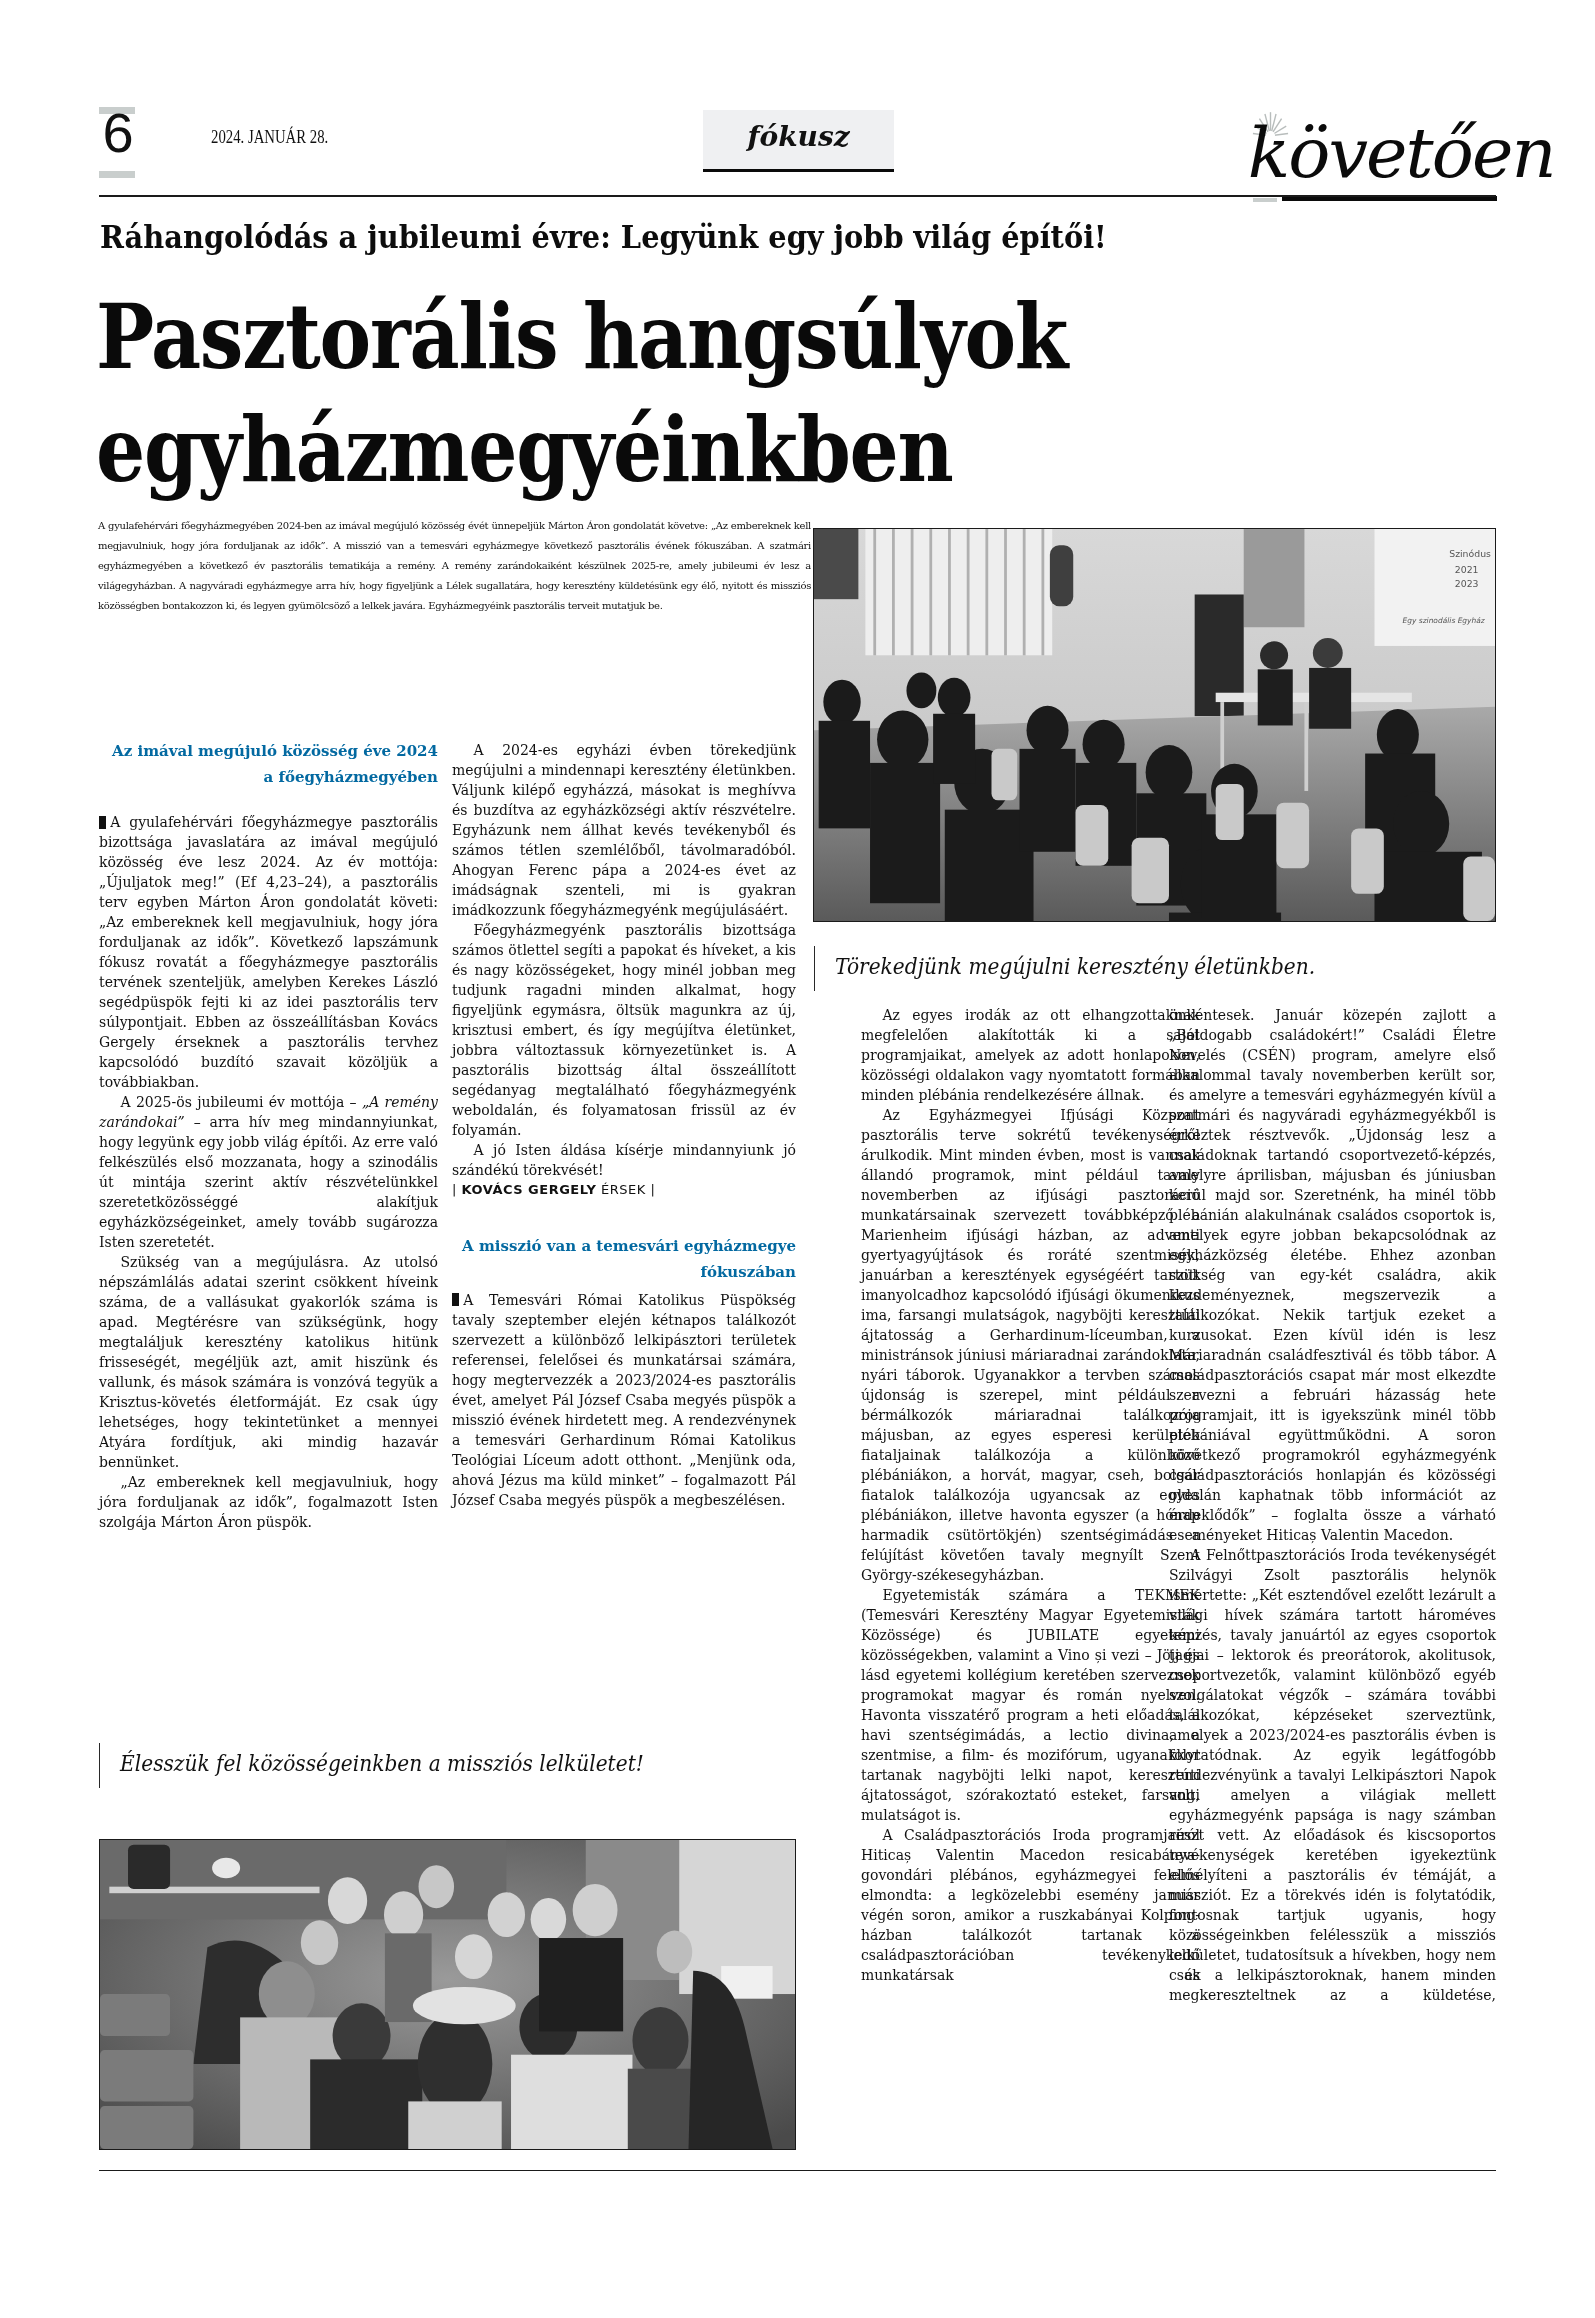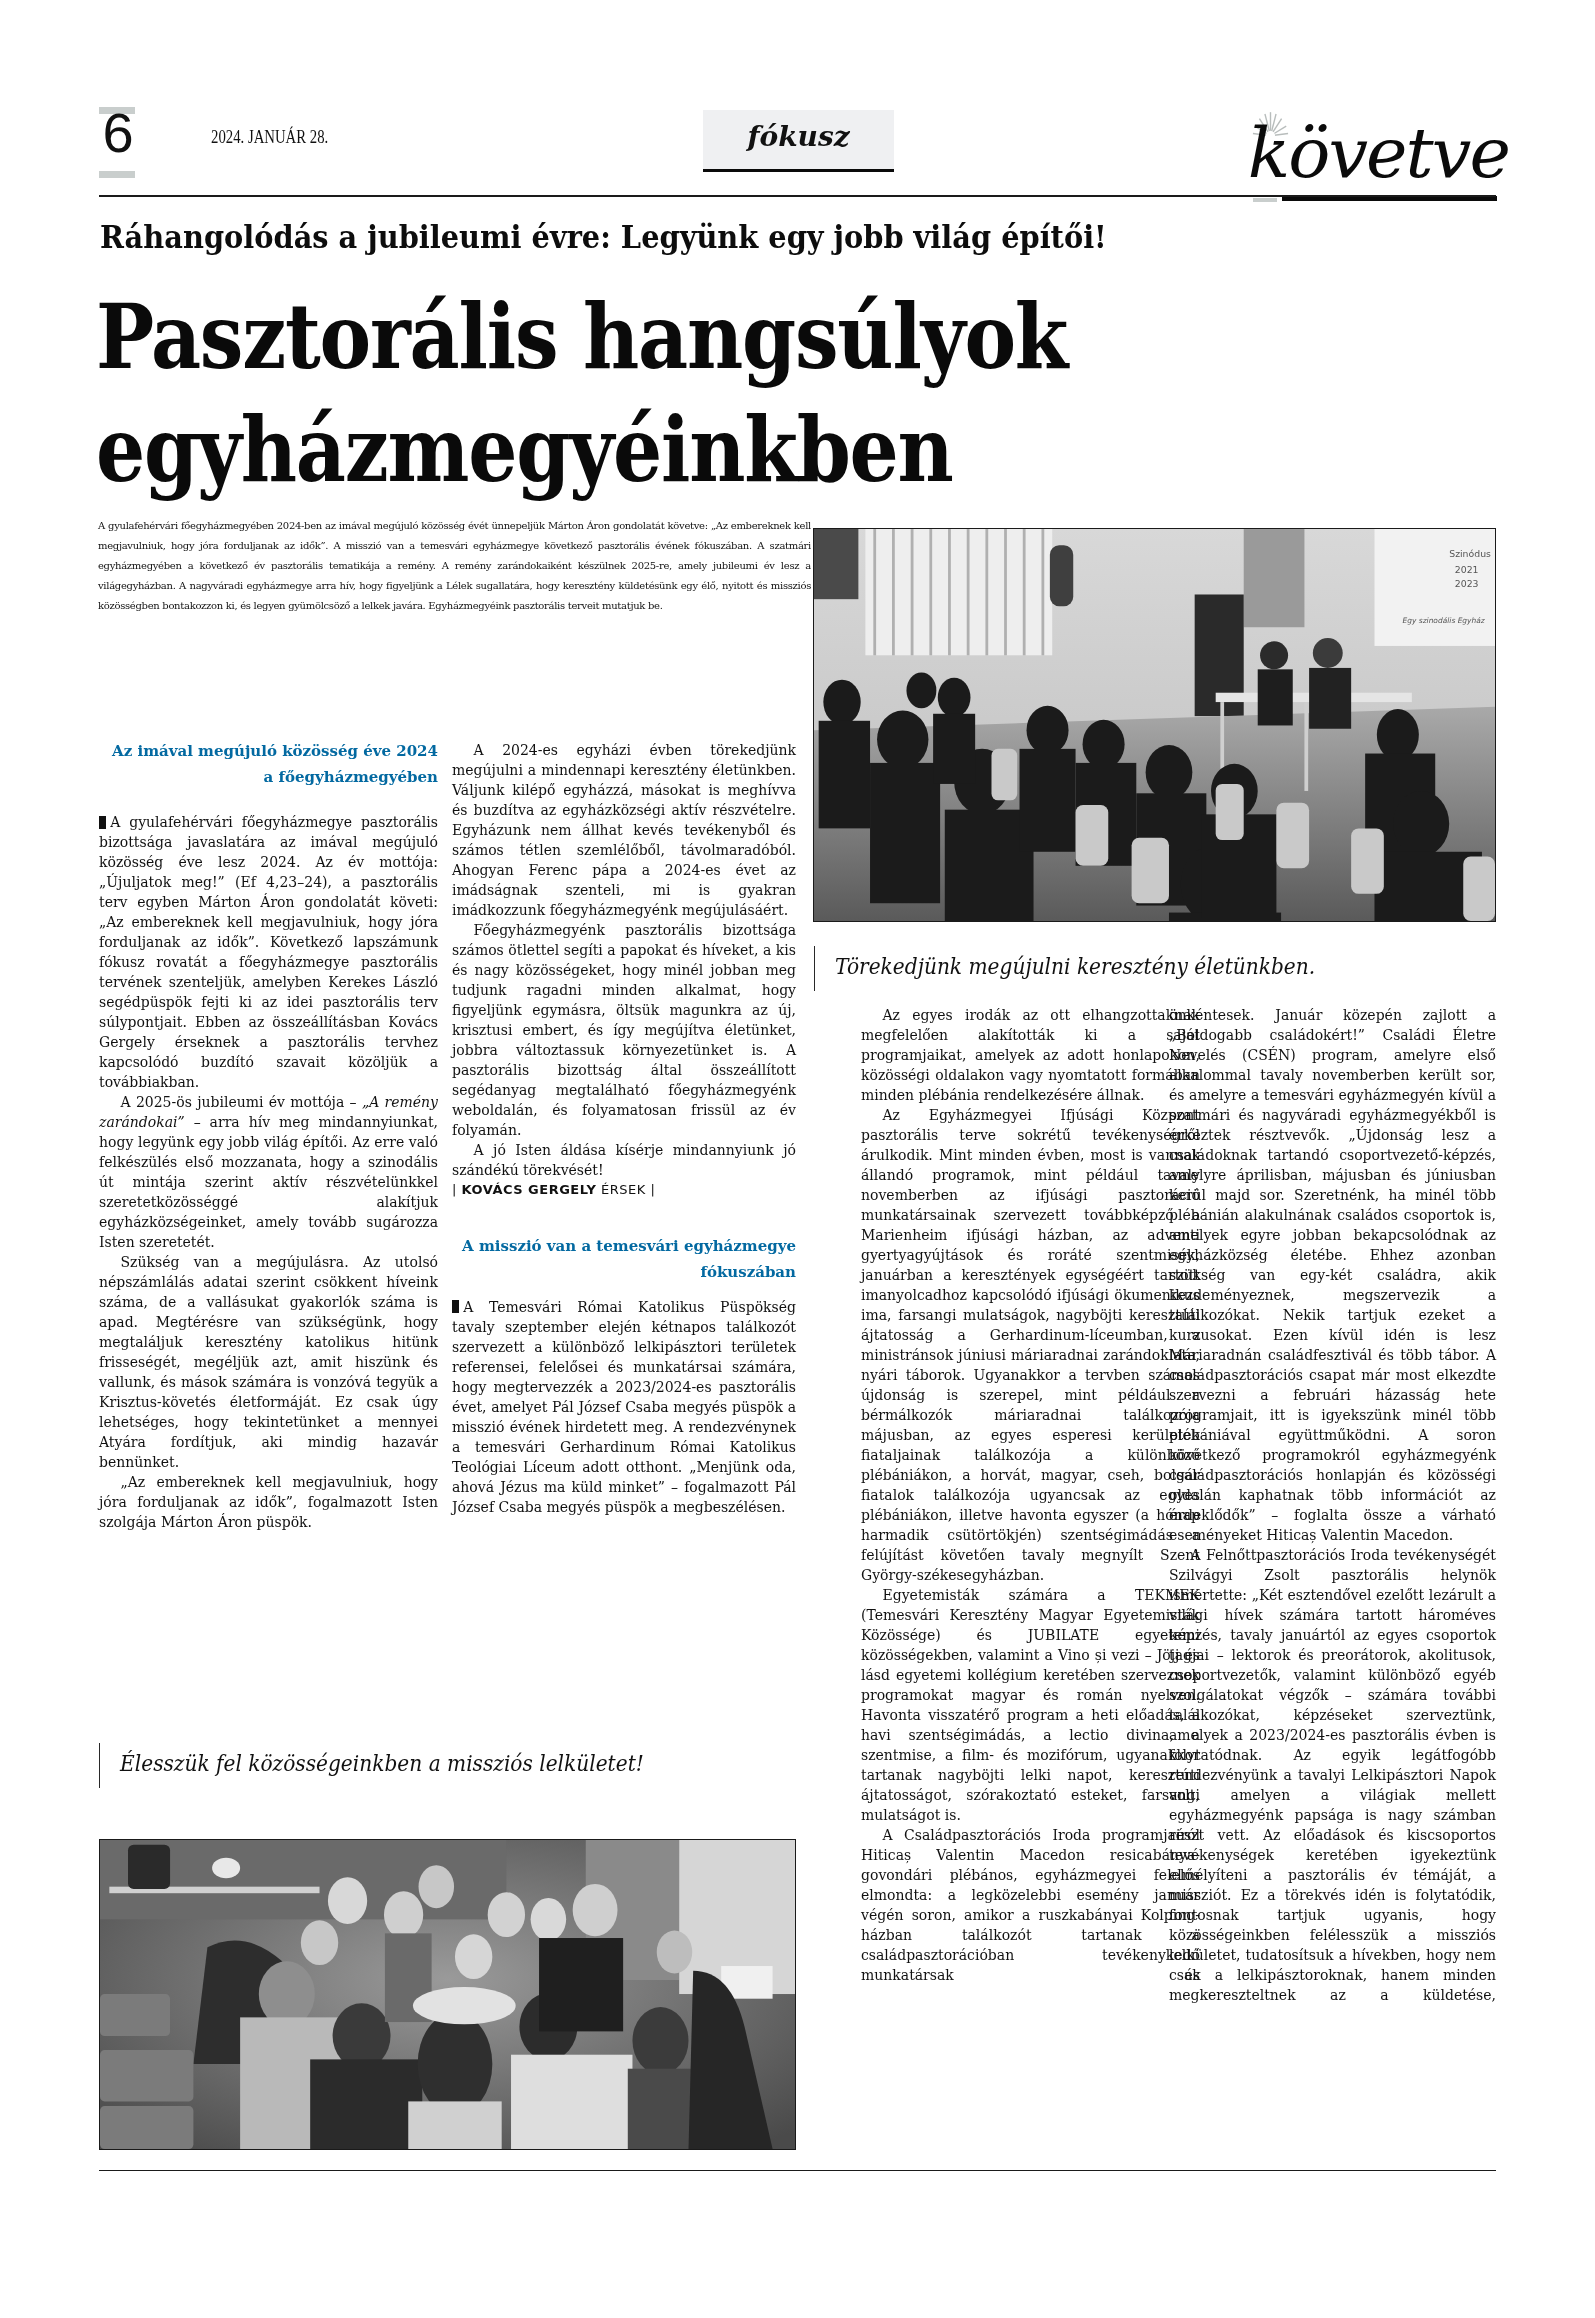--- a/index.html
+++ b/index.html
@@ -62,21 +62,21 @@
       <line x1="40" y1="55" x2="52" y2="8"></line>
       <line x1="40" y1="55" x2="16" y2="18"></line>
       <line x1="40" y1="55" x2="64" y2="18"></line>
       <line x1="40" y1="55" x2="6" y2="34"></line>
       <line x1="40" y1="55" x2="74" y2="34"></line>
       <line x1="40" y1="55" x2="2" y2="50"></line>
       <line x1="40" y1="55" x2="78" y2="50"></line>
     </g>
     <ellipse cx="40" cy="56" rx="10" ry="12" fill="#ffffff"></ellipse>
   </svg>
-  <div class="logo-text">követve</div>
+  <div class="logo-text">követően</div>
   <div class="logo-grey"></div>
   <div class="logo-line"></div>
 </div>
 
 <div class="top-rule"></div>
 
 <div class="kicker">Ráhangolódás a jubileumi évre: Legyünk egy jobb világ építői!</div>
 <div class="headline">
   <div>Pasztorális hangsúlyok</div>
   <div>egyházmegyéinkben</div>
@@ -181,21 +181,21 @@
   <p>Szükség van a megújulásra. Az utolsó népszámlálás adatai szerint csökkent híveink száma, de a vallásukat gyakorlók száma is apad. Megtérésre van szükségünk, hogy megtaláljuk keresztény katolikus hitünk frisseségét, megéljük azt, amit hiszünk és vallunk, és mások számára is vonzóvá tegyük a Krisztus-követés életformáját. Ez csak úgy lehetséges, hogy tekintetünket a mennyei Atyára fordítjuk, aki mindig hazavár bennünket.</p>
   <p>„Az embereknek kell megjavulniuk, hogy jóra forduljanak az idők”, fogalmazott Isten szolgája Márton Áron püspök.</p>
 </div>
 
 <div class="col" style="left:452px; top:740px; width:344px;">
   <p>A 2024-es egyházi évben törekedjünk megújulni a mindennapi keresztény életünkben. Váljunk kilépő egyházzá, másokat is meghívva és buzdítva az egyházközségi aktív részvételre. Egyházunk nem állhat kevés tevékenyből és számos tétlen szemlélőből, távolmaradóból. Ahogyan Ferenc pápa a 2024-es évet az imádságnak szenteli, mi is gyakran imádkozzunk főegyházmegyénk megújulásáért.</p>
   <p>Főegyházmegyénk pasztorális bizottsága számos ötlettel segíti a papokat és híveket, a kis és nagy közösségeket, hogy minél jobban meg tudjunk ragadni minden alkalmat, hogy figyeljünk egymásra, öltsük magunkra az új, krisztusi embert, és így megújítva életünket, jobbra változtassuk környezetünket is. A pasztorális bizottság által összeállított segédanyag megtalálható főegyházmegyénk weboldalán, és folyamatosan frissül az év folyamán.</p>
   <p>A jó Isten áldása kísérje mindannyiunk jó szándékú törekvését!</p>
   <p class="byline">| <b>KOVÁCS GERGELY</b> <span>ÉRSEK</span> |</p>
   <div style="height:33px;"></div>
-  <h2 class="subhead" style="margin-bottom:12px;">A misszió van a temesvári egyházmegye fókuszában</h2>
+  <h2 class="subhead" style="margin-bottom:5px;">A misszió van a temesvári egyházmegye fókuszában</h2>
   <p class="lead"><span class="lead-mark"></span><span>A Temesvári Római Katolikus Püspökség tavaly szeptember elején kétnapos találkozót szervezett a különböző lelkipásztori területek referensei, felelősei és munkatársai számára, hogy megtervezzék a 2023/2024-es pasztorális évet, amelyet Pál József Csaba megyés püspök a misszió évének hirdetett meg. A rendezvénynek a temesvári Gerhardinum Római Katolikus Teológiai Líceum adott otthont. „Menjünk oda, ahová Jézus ma küld minket” – fogalmazott Pál József Csaba megyés püspök a megbeszélésen.</span></p>
 </div>
 
 <div class="col" style="left:861px; top:1005px; width:339px;">
   <p>Az egyes irodák az ott elhangzottaknak megfelelően alakították ki a saját programjaikat, amelyek az adott honlapokon, közösségi oldalakon vagy nyomtatott formában minden plébánia rendelkezésére állnak.</p>
   <p>Az Egyházmegyei Ifjúsági Központ pasztorális terve sokrétű tevékenységről árulkodik. Mint minden évben, most is vannak állandó programok, mint például tavaly novemberben az ifjúsági pasztoráció munkatársainak szervezett továbbképző a Marienheim ifjúsági házban, az adventi gyertyagyújtások és roráté szentmisék, januárban a keresztények egységéért tartott imanyolcadhoz kapcsolódó ifjúsági ökumenikus ima, farsangi mulatságok, nagyböjti keresztúti ájtatosság a Gerhardinum-líceumban, a ministránsok júniusi máriaradnai zarándoklata, nyári táborok. Ugyanakkor a tervben számos újdonság is szerepel, mint például a bérmálkozók máriaradnai találkozója májusban, az egyes esperesi kerületek fiataljainak találkozója a különböző plébániákon, a horvát, magyar, cseh, bolgár fiatalok találkozója ugyancsak az egyes plébániákon, illetve havonta egyszer (a hónap harmadik csütörtökjén) szentségimádás a felújítást követően tavaly megnyílt Szent György-székesegyházban.</p>
   <p>Egyetemisták számára a TEKMEK (Temesvári Keresztény Magyar Egyetemisták Közössége) és JUBILATE egyetemi közösségekben, valamint a Vino și vezi – Jöjj és lásd egyetemi kollégium keretében szerveznek programokat magyar és román nyelven. Havonta visszatérő program a heti előadás, a havi szentségimádás, a lectio divina, a szentmise, a film- és mozifórum, ugyanakkor tartanak nagyböjti lelki napot, keresztúti ájtatosságot, szórakoztató esteket, farsangi mulatságot is.</p>
   <p style="text-align-last:justify;">A Családpasztorációs Iroda programjairól Hiticaș Valentin Macedon resicabánya-govondári plébános, egyházmegyei felelős elmondta: a legközelebbi esemény január végén soron, amikor a ruszkabányai Kolping-házban találkozót tartanak a családpasztorációban tevékenykedő munkatársak és</p>
 </div>
 

